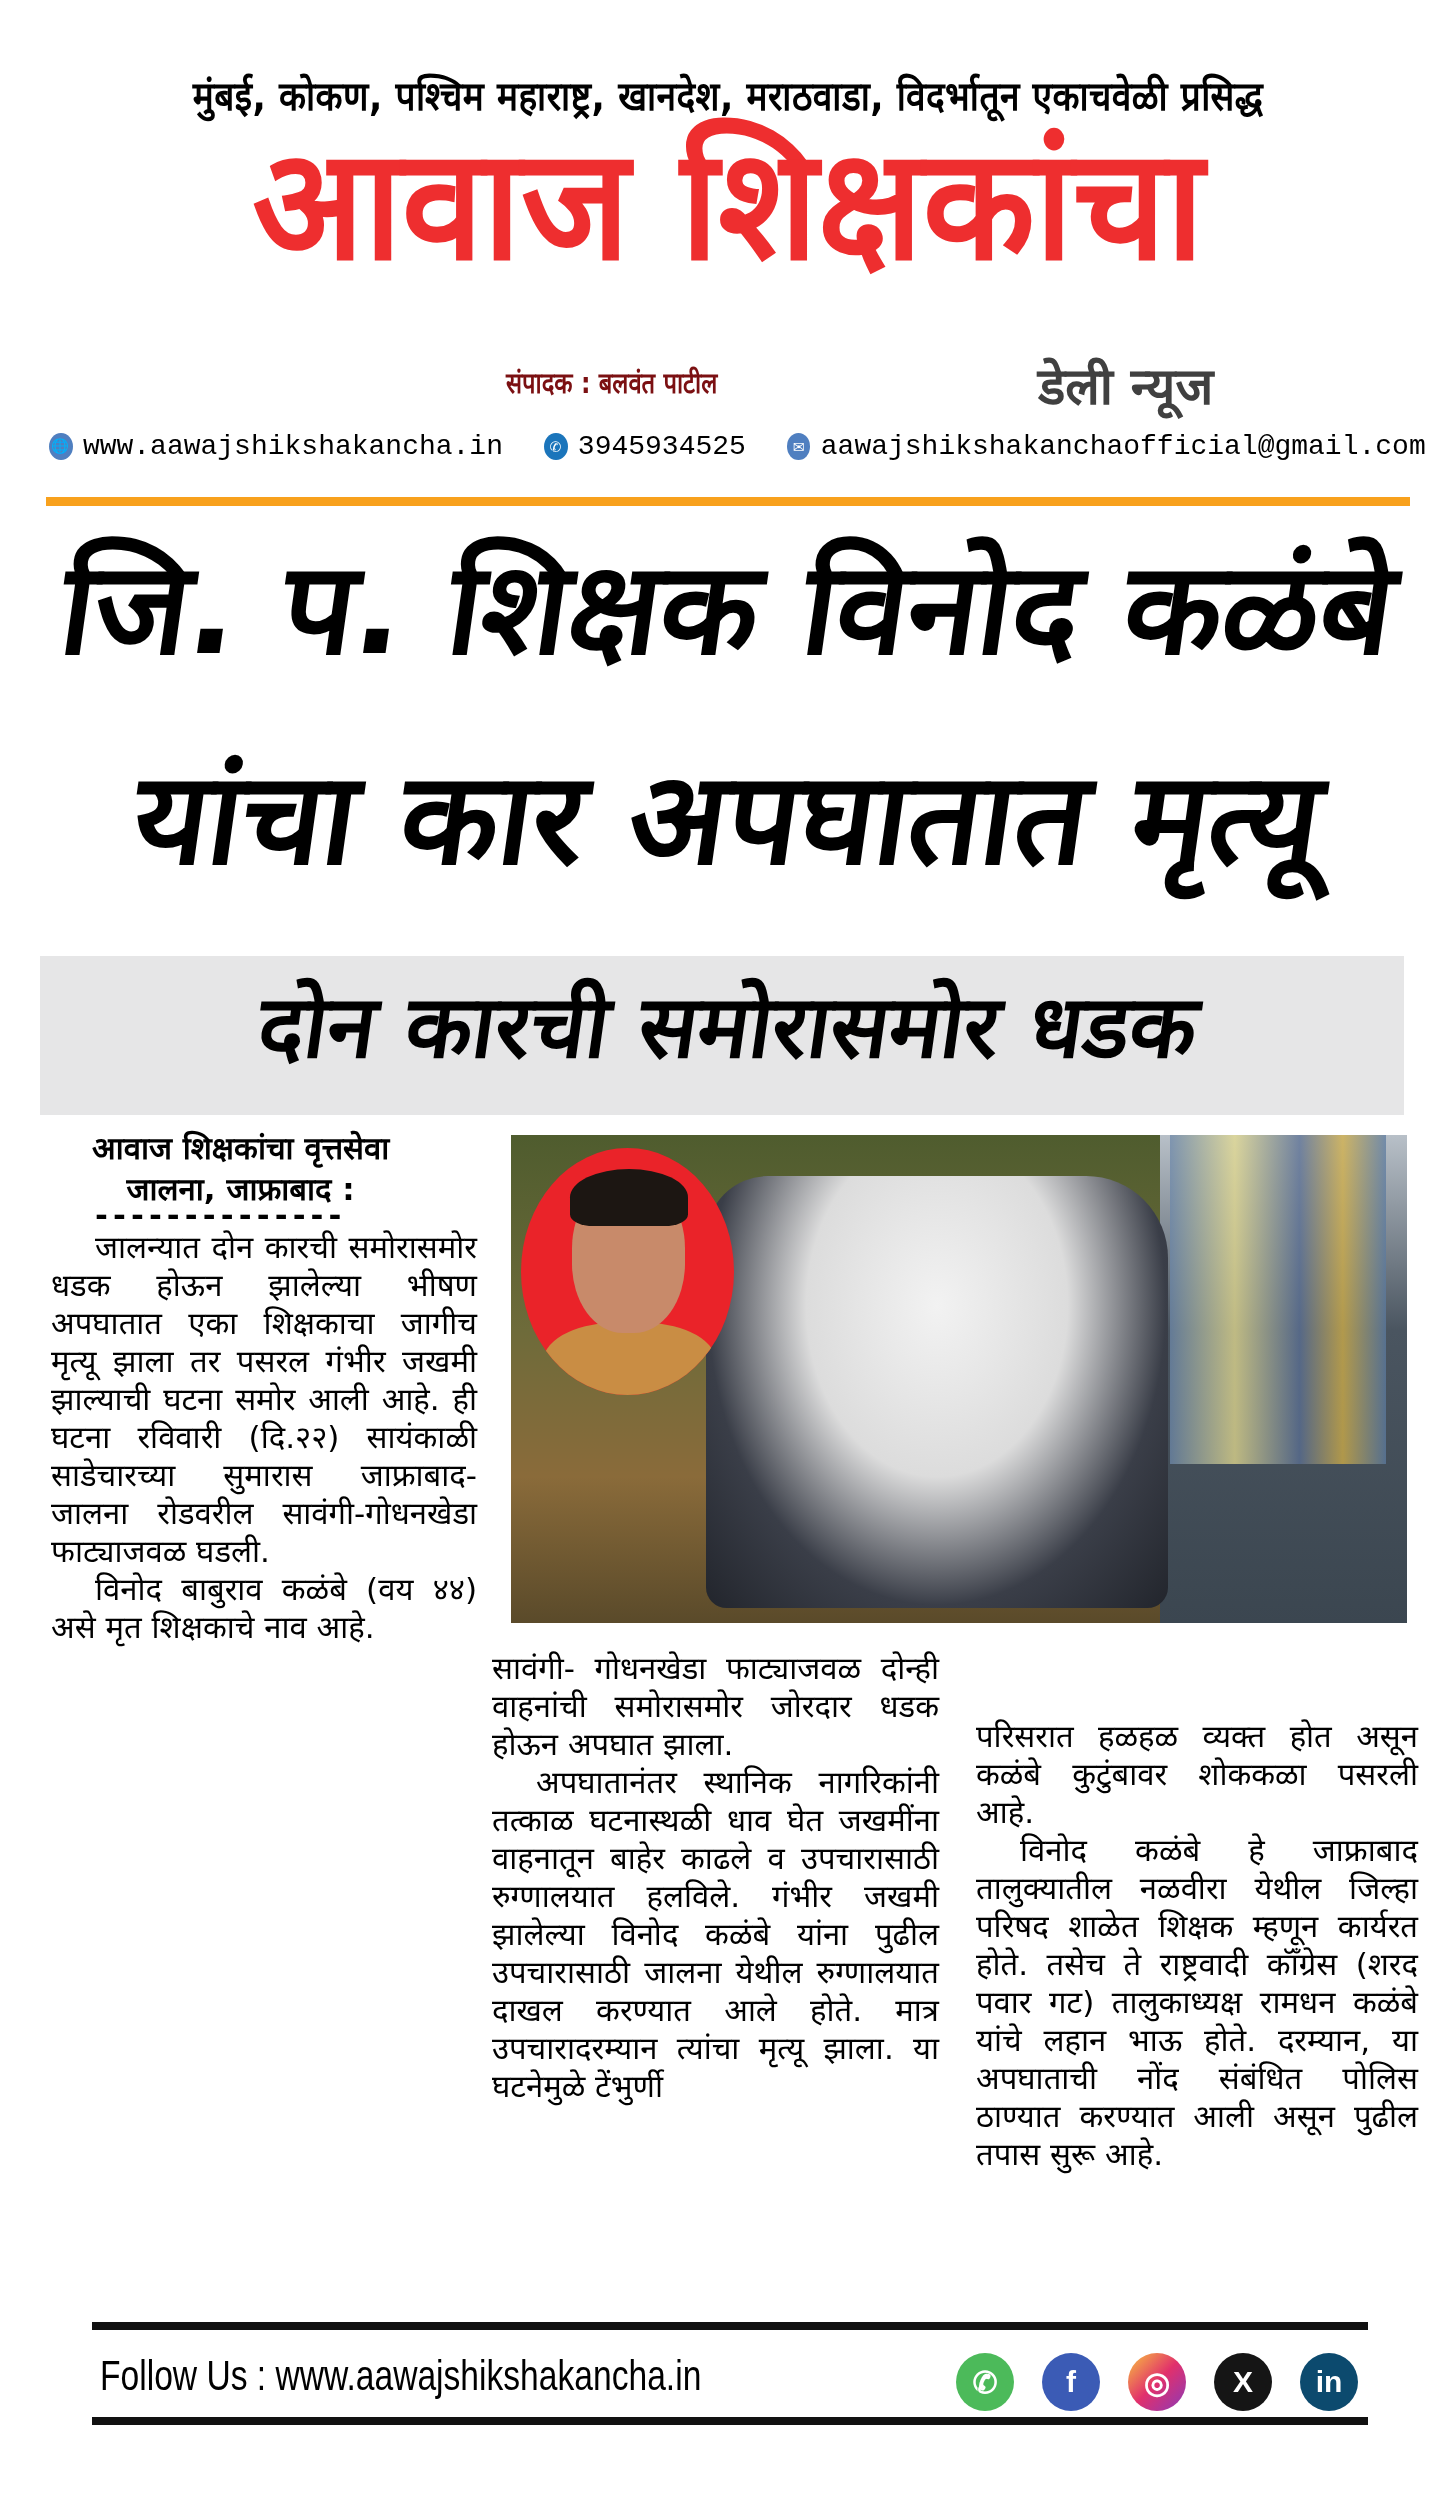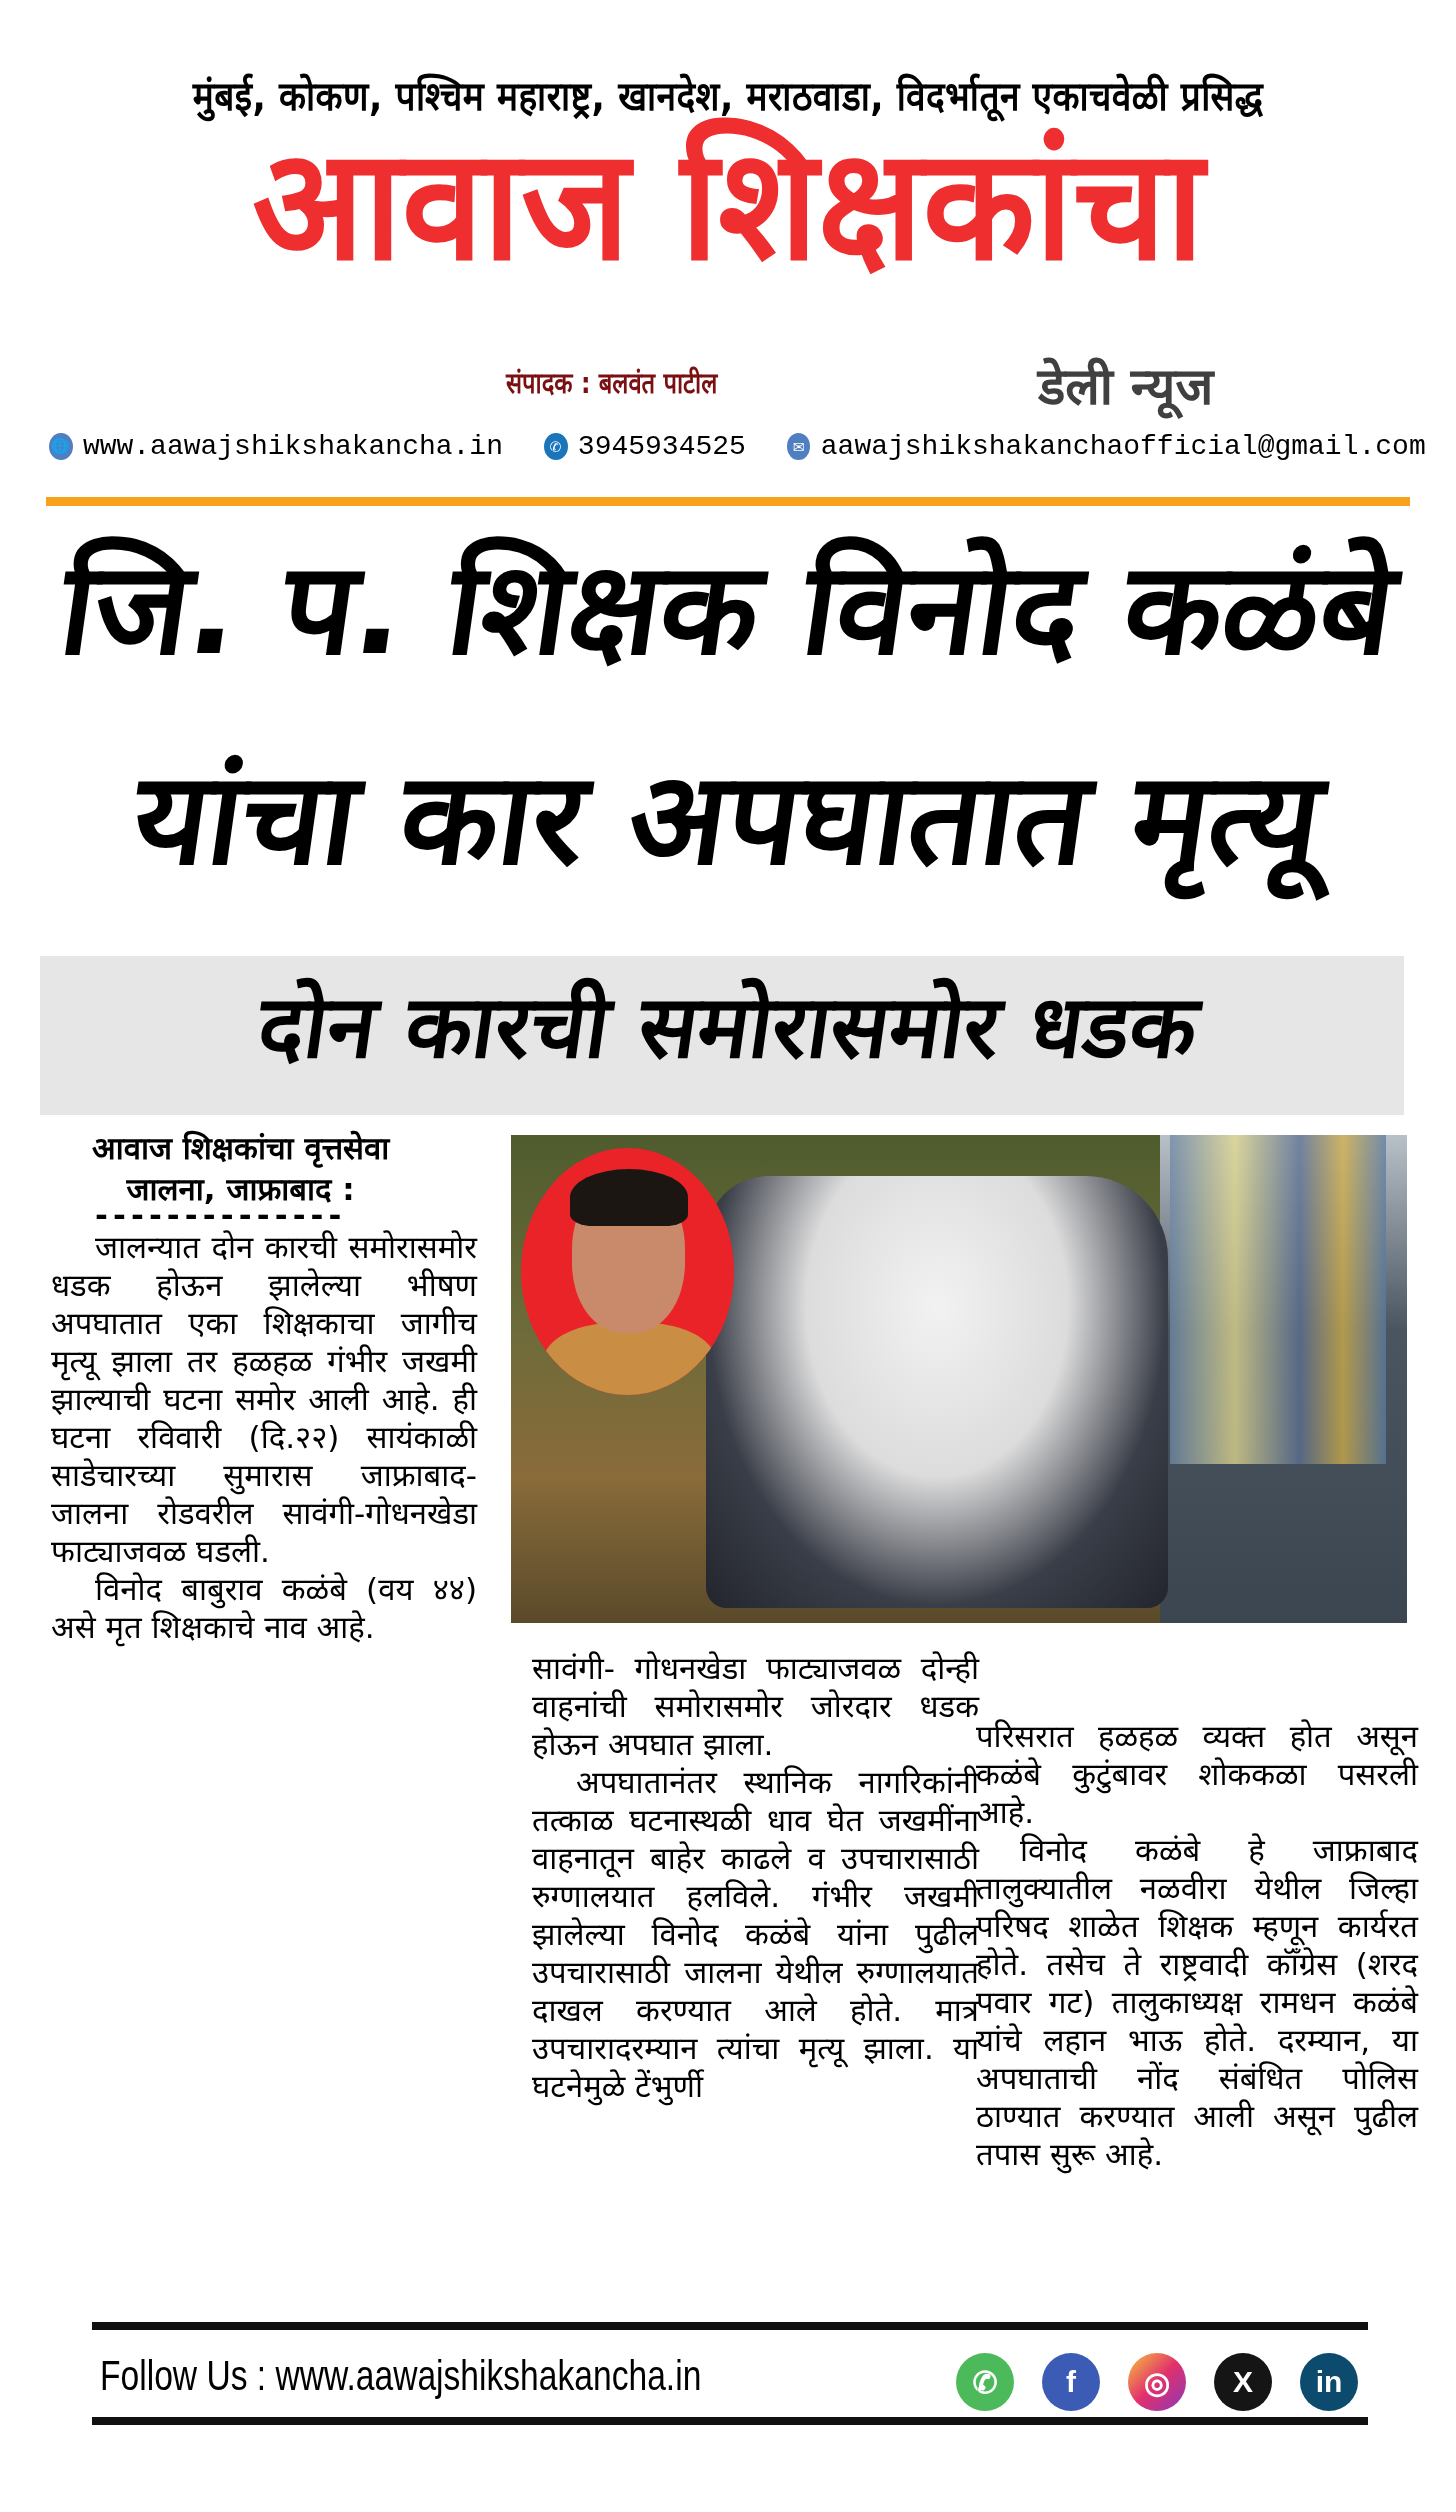--- a/index.html
+++ b/index.html
@@ -31,21 +31,21 @@
   .subhead { position: absolute; left: 0; top: 984px; width: 1456px; text-align: center; font-weight: bold;
     font-size: 87px; line-height: 1; transform: skewX(-8deg); }
 
   .byline { position: absolute; left: 92px; top: 1128px; font-size: 31px; font-weight: bold; line-height: 41px; text-align: center; }
   .dashes { position: absolute; left: 95px; top: 1197px; font-size: 31px; font-weight: bold; letter-spacing: 5.1px; }
 
   .col { position: absolute; font-size: 31px; line-height: 38px; text-align: justify; }
   .col p { text-indent: 44px; }
   .col p.noindent { text-indent: 0; }
   .col1 { left: 51px; top: 1228px; width: 426px; }
-  .col2 { left: 532px; top: 1649px; width: 447px; }
+  .col2 { left: 492px; top: 1649px; width: 447px; }
   .col3 { left: 976px; top: 1717px; width: 442px; }
 
   .photo { position: absolute; left: 511px; top: 1135px; width: 896px; height: 488px; overflow: hidden;
     background: linear-gradient(180deg, #4f5c2e 0%, #6e6b3a 40%, #8a6b3a 70%, #5a4a2a 100%); }
   .photo .road { position: absolute; right: 0; top: 0; width: 247px; height: 100%;
     background: linear-gradient(180deg, #b8c0c8 0%, #4a5560 40%, #3b4650 100%); }
   .photo .car { position: absolute; left: 195px; top: 41px; width: 462px; height: 432px;
     background: radial-gradient(ellipse at 50% 30%, #f2f2f2 0%, #dcdcdc 40%, #3a3e48 70%, #22252c 100%);
     border-radius: 62px 82px 20.6px 20.6px; }
   .photo .people { position: absolute; right: 20.6px; top: 0; width: 216px; height: 329px;
@@ -99,21 +99,21 @@
 <div class="subbar"></div>
 <div class="subhead">दोन कारची समोरासमोर धडक</div>
 
 <div class="byline">
   <div>आवाज शिक्षकांचा वृत्तसेवा</div>
   <div>जालना, जाफ्राबाद :</div>
 </div>
 <div class="dashes">--------------</div>
 
 <div class="col col1">
-  <p>जालन्यात दोन कारची समोरासमोर धडक होऊन झालेल्या भीषण अपघातात एका शिक्षकाचा जागीच मृत्यू झाला तर हळहळ गंभीर जखमी झाल्याची घटना समोर आली आहे. ही घटना रविवारी (दि.२२) सायंकाळी साडेचारच्या सुमारास जाफ्राबाद-जालना रोडवरील सावंगी-गोधनखेडा फाट्याजवळ घडली.</p>
+  <p>जालन्यात दोन कारची समोरासमोर धडक होऊन झालेल्या भीषण अपघातात एका शिक्षकाचा जागीच मृत्यू झाला तर पसरल गंभीर जखमी झाल्याची घटना समोर आली आहे. ही घटना रविवारी (दि.२२) सायंकाळी साडेचारच्या सुमारास जाफ्राबाद-जालना रोडवरील सावंगी-गोधनखेडा फाट्याजवळ घडली.</p>
   <p>विनोद बाबुराव कळंबे (वय ४४) असे मृत शिक्षकाचे नाव आहे.</p>
 </div>
 
 <div class="photo">
   <div class="road"></div>
   <div class="people"></div>
   <div class="car"></div>
 </div>
 <div class="portrait">
   <div class="shirt"></div>

